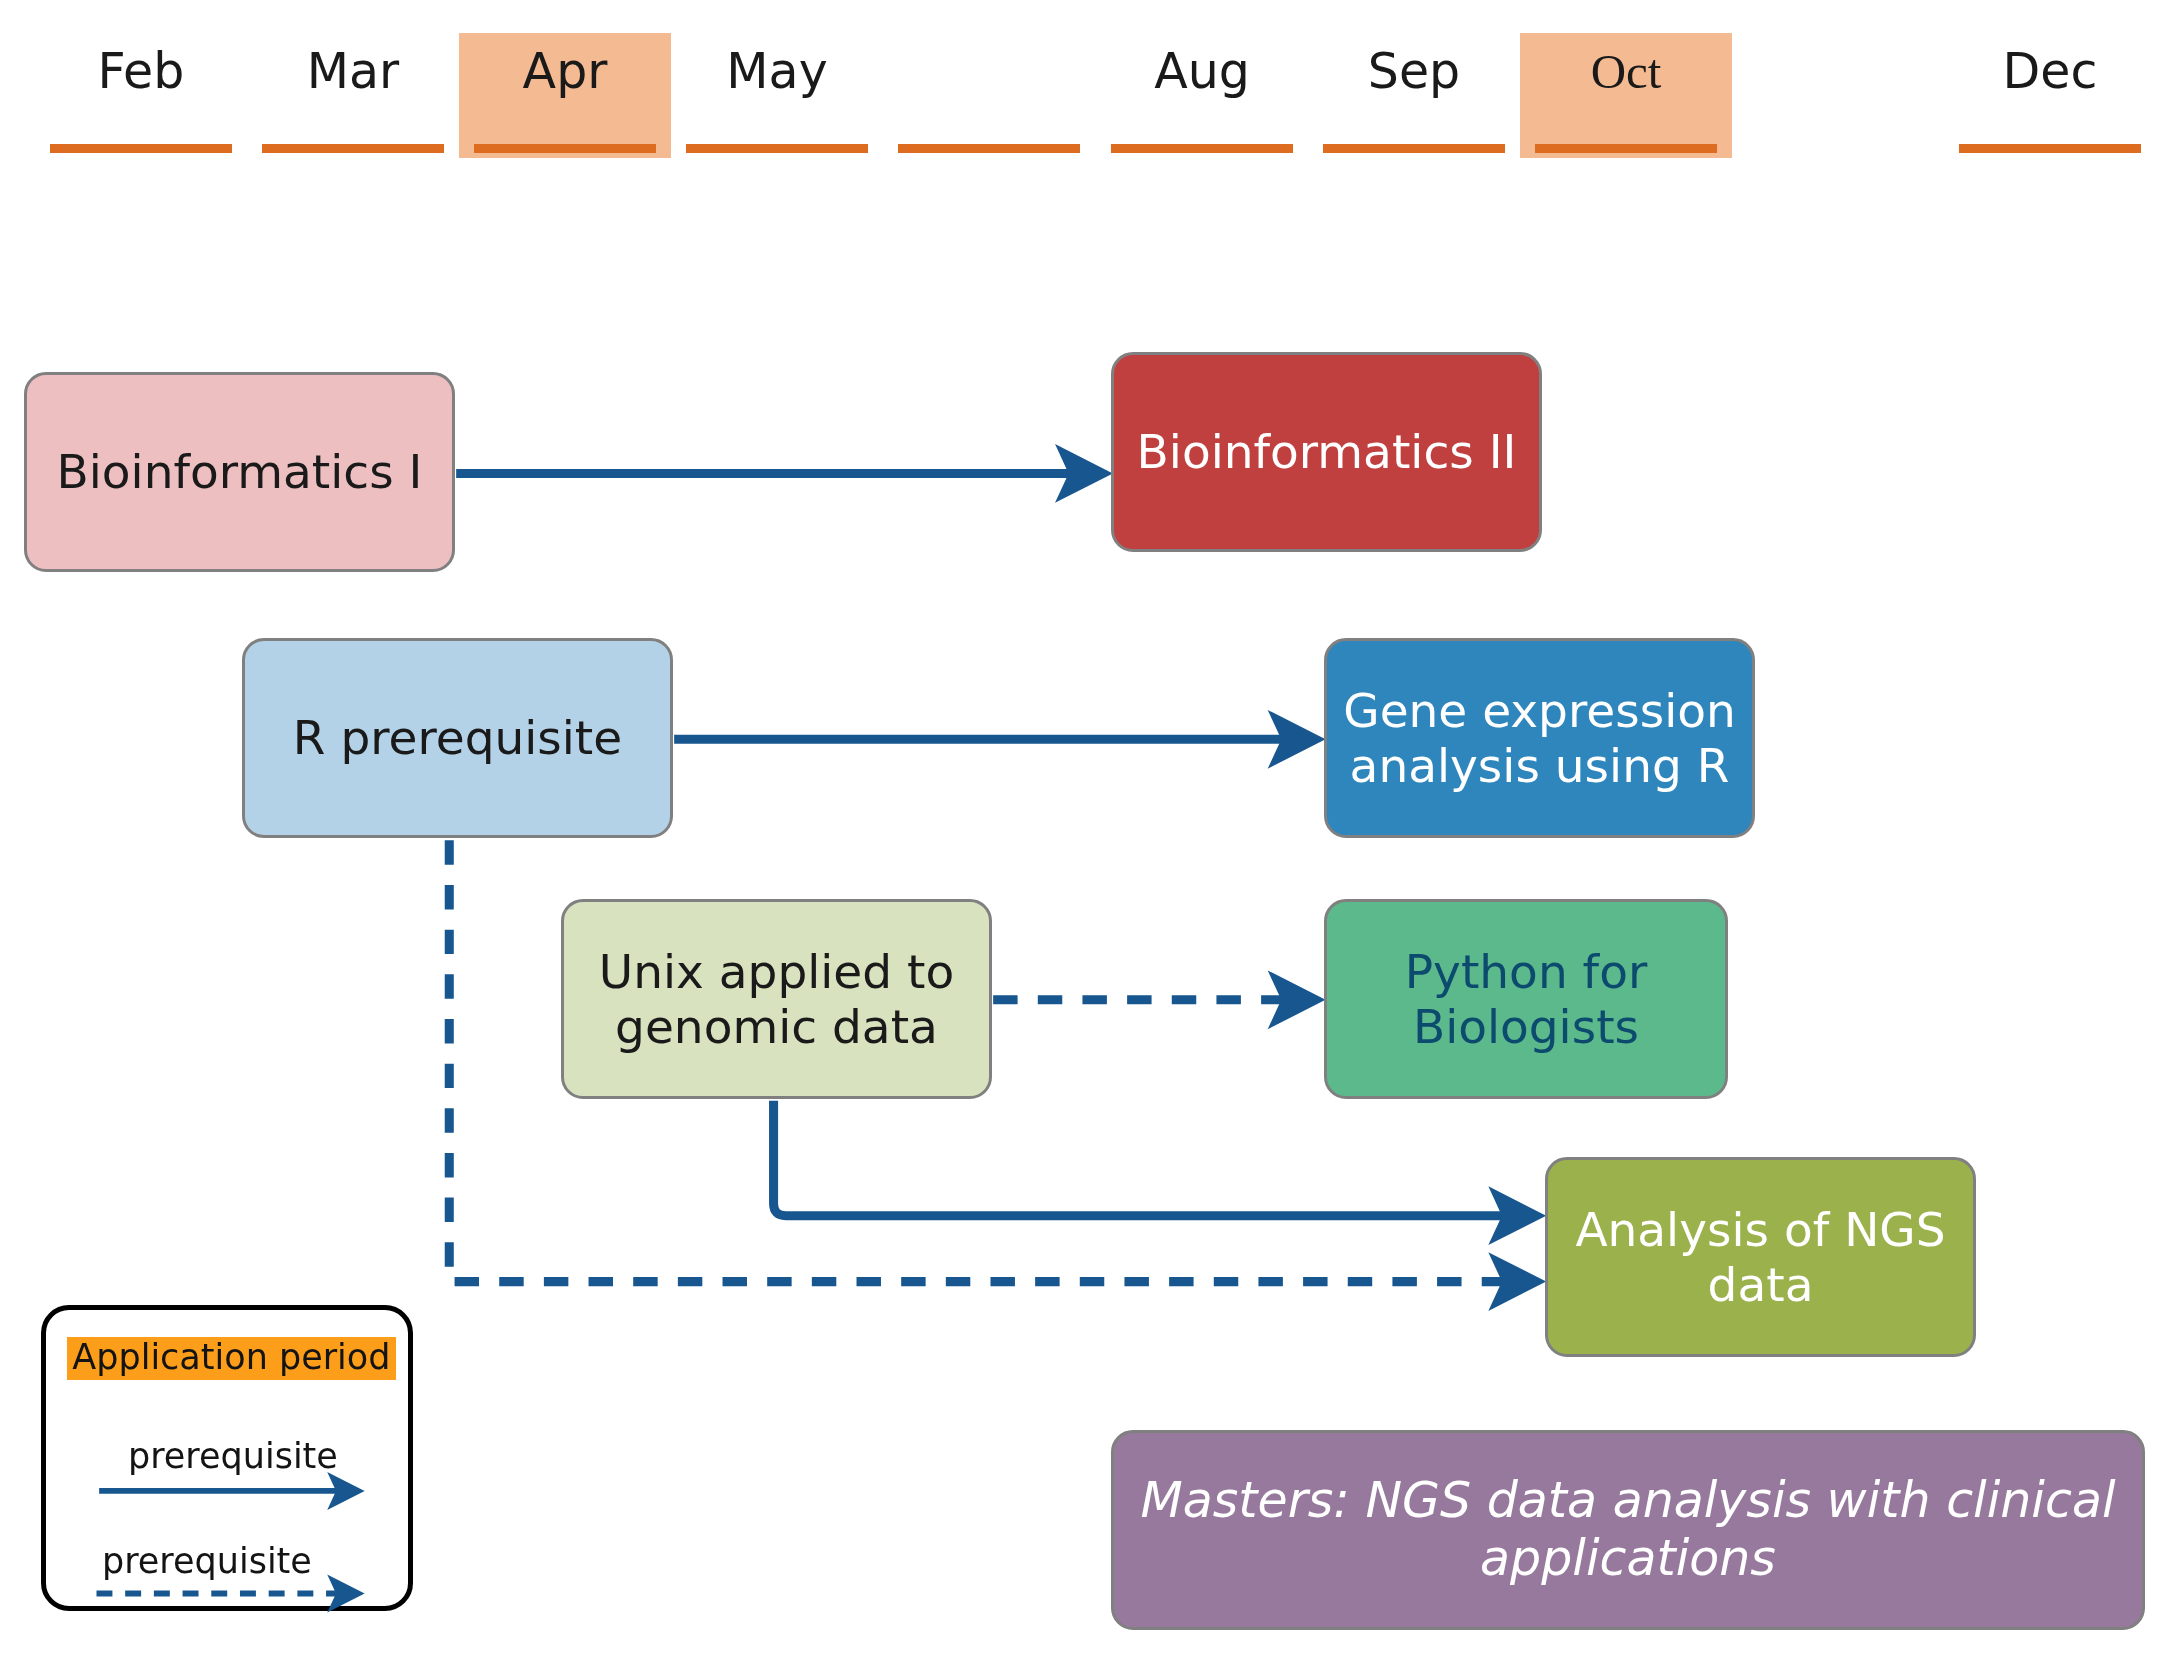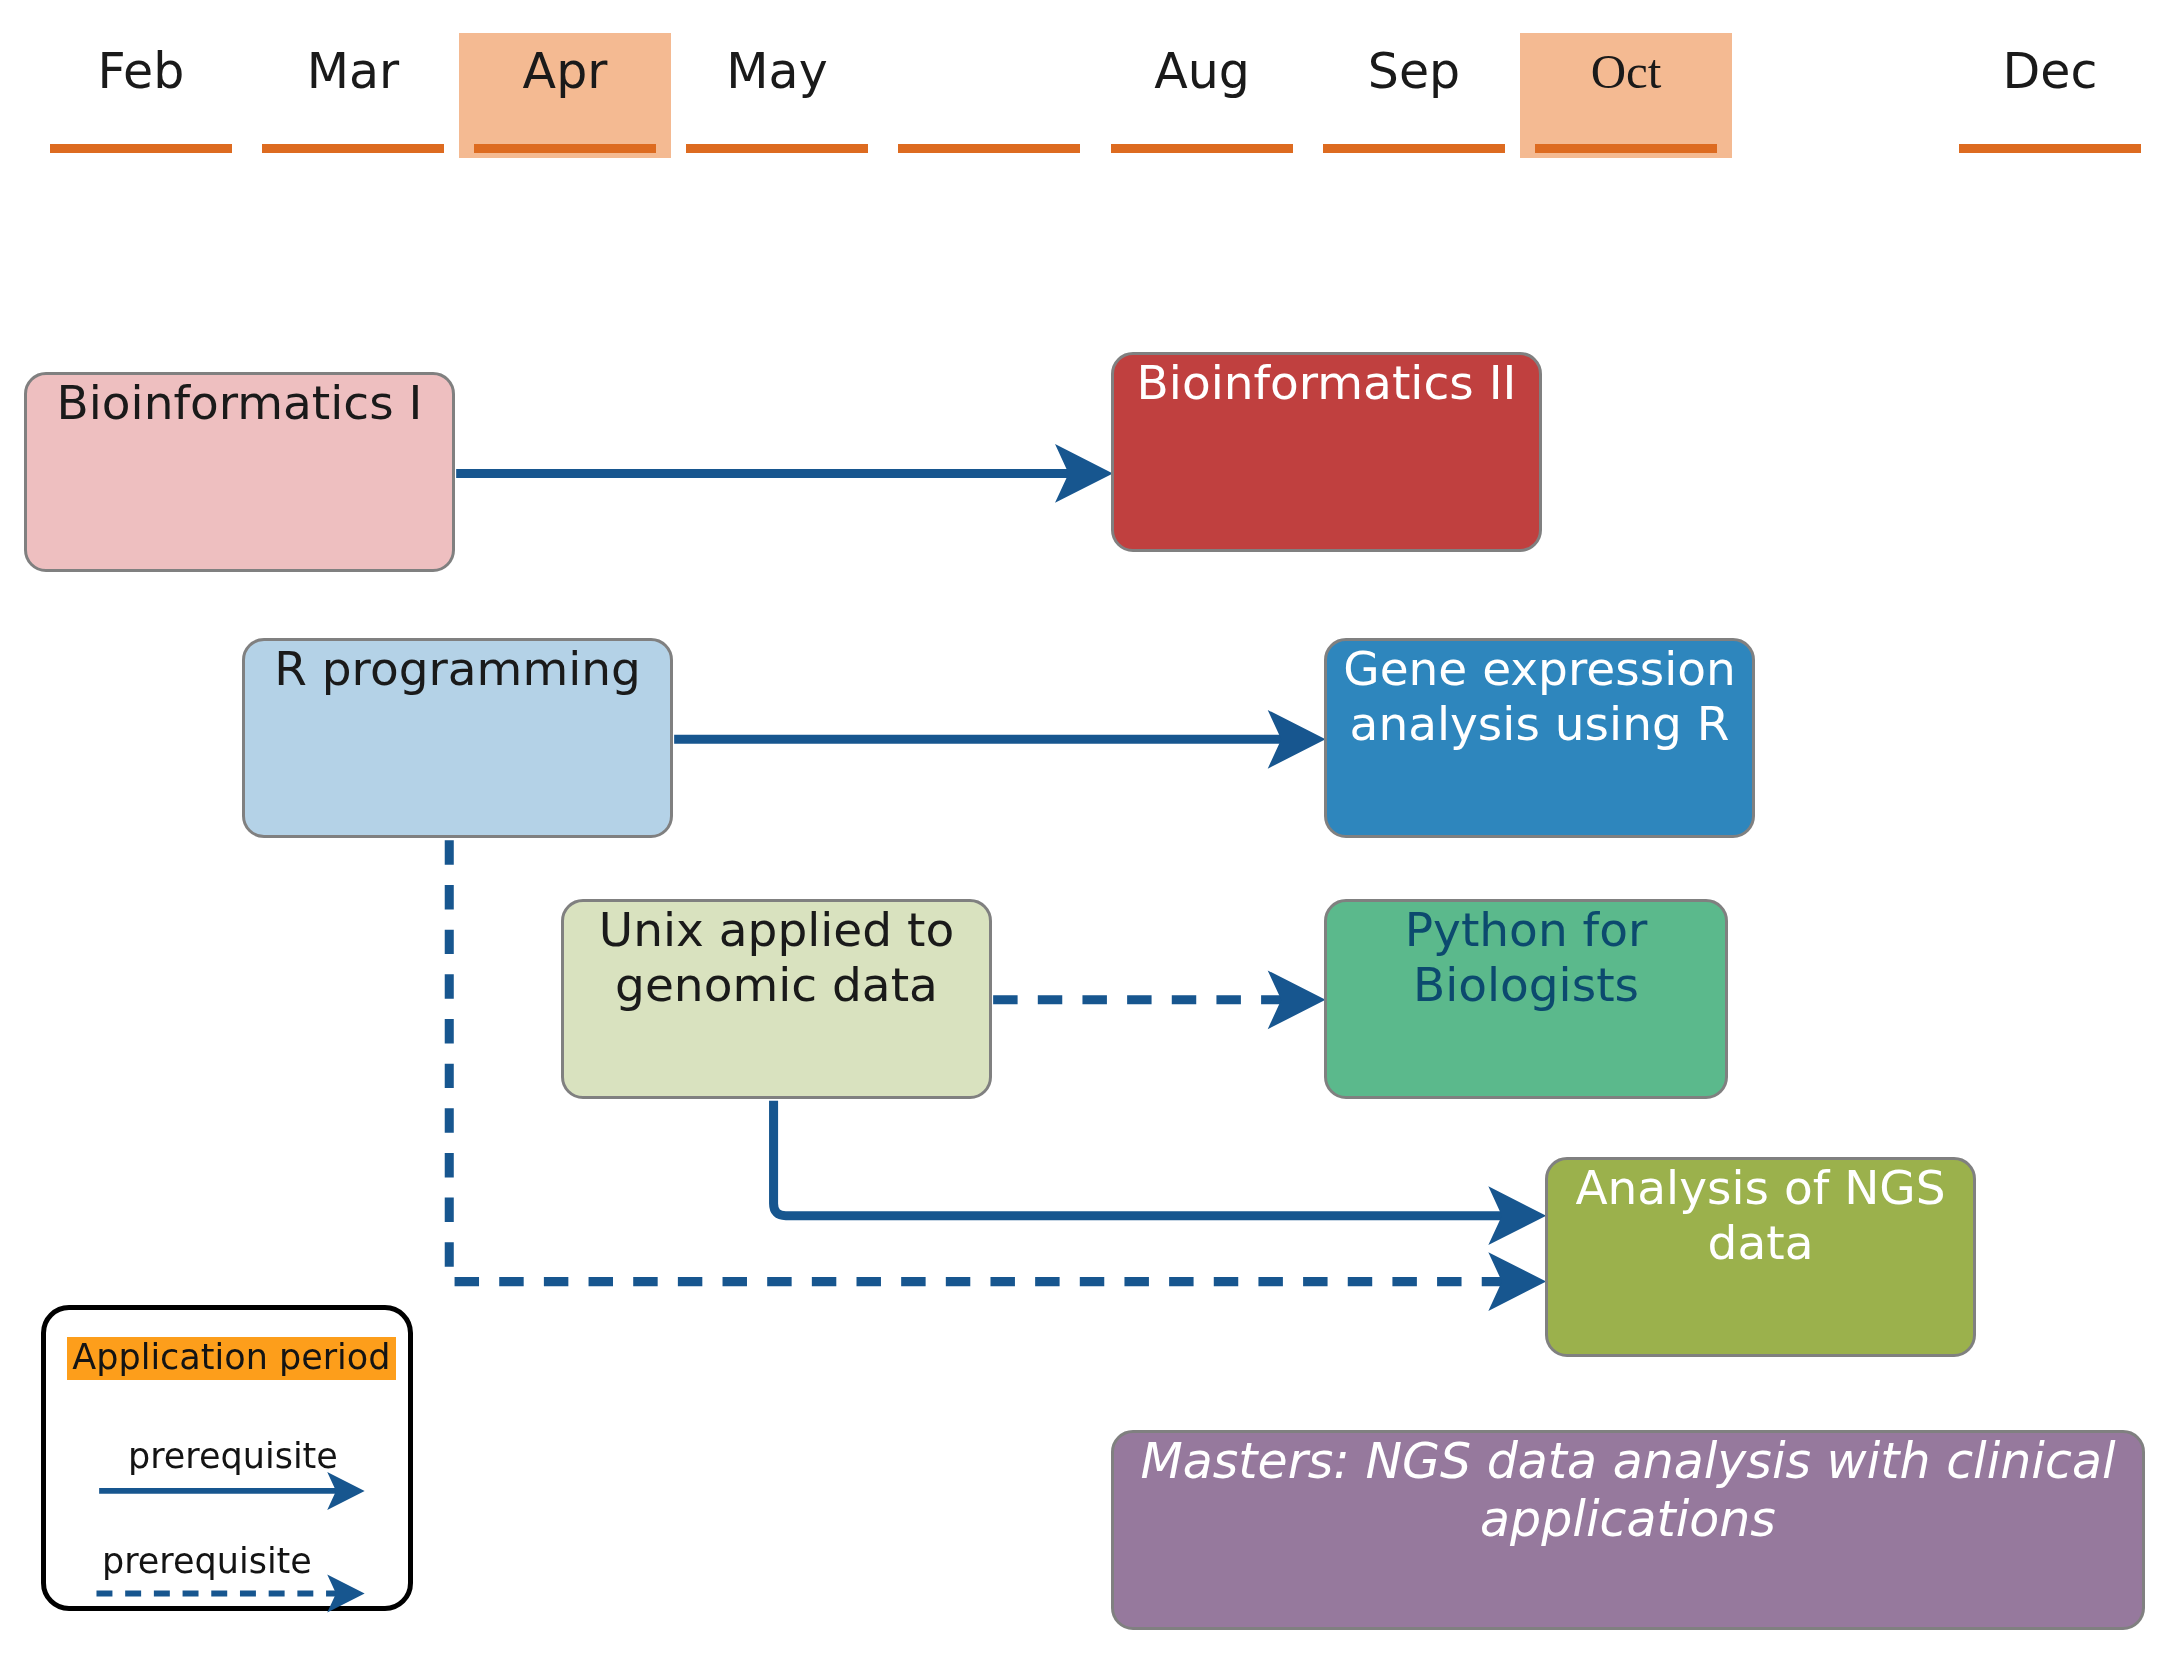--- a/index.html
+++ b/index.html
@@ -56,20 +56,21 @@
     background: #DD6B20;
   }
 
   
   .node {
     position: absolute;
     box-sizing: border-box;
     border: 3.7px solid #808080;
     border-radius: 22px;
     display: flex;
+    align-items: center;
     justify-content: center;
     text-align: center;
     line-height: 1.18;
     font-size: 47px;
     padding: 0 14px;
   }
 
   #node-bioinf1   { left:24px;   top:372px;  width:431px;  height:200px;
                     background:#EEBFC0; color:#1a1a1a; }
   #node-bioinf2   { left:1111px; top:352px;  width:431px;  height:200px;
@@ -201,21 +202,21 @@
 
 <div class="node" id="node-bioinf1">
   <span>Bioinformatics I</span>
 </div>
 
 <div class="node" id="node-bioinf2">
   <span>Bioinformatics II</span>
 </div>
 
 <div class="node" id="node-rprog">
-  <span>R programming</span>
+  <span>R prerequisite</span>
 </div>
 
 <div class="node" id="node-genex">
   <span>Gene expression analysis using R</span>
 </div>
 
 <div class="node" id="node-unix">
   <span>Unix applied to genomic data</span>
 </div>
 

